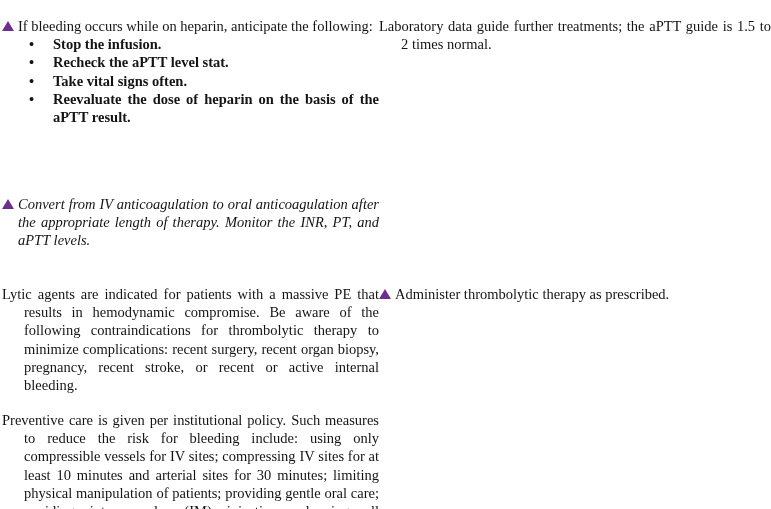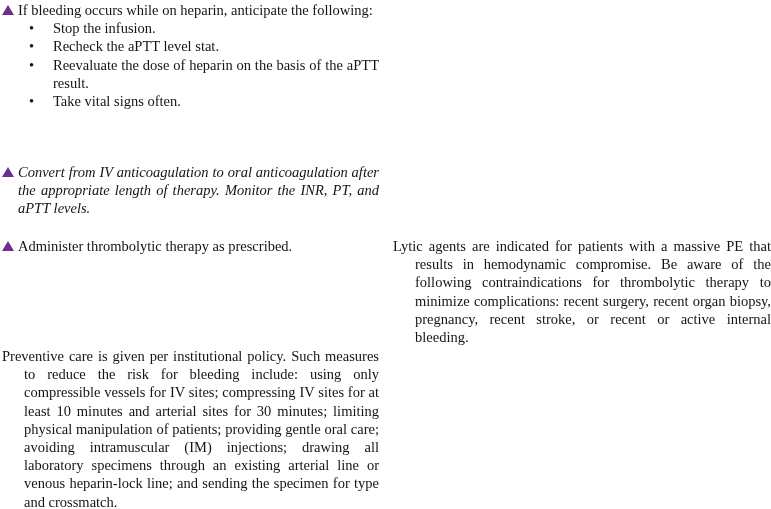--- a/index.html
+++ b/index.html
@@ -14,22 +14,22 @@
     color: #141414;
     font-family: "Liberation Serif", "DejaVu Serif", serif;
     font-size: 14.5px;
     line-height: 18.2px;
     hyphens: auto;
     -webkit-hyphens: auto;
   }
   .row {
     display: grid;
     grid-template-columns: 377px 1fr;
-    column-gap: 14px;
     align-items: start;
+    margin-top: 16px;
   }
   .row.r1 { min-height: 162px; }
   .row.r2 { min-height: 74px; font-style: italic; }
   .row.r3 { min-height: 110px; }
 
   .intervention {
     position: relative;
     padding-left: 16px;
     text-align: justify;
     margin: 0;
@@ -46,20 +46,21 @@
   }
   .sub-list {
     list-style: none;
     margin: 0;
     padding: 0;
   }
   .sub-item {
     position: relative;
     padding-left: 51px;
     text-align: justify;
+    font-weight: bold;
   }
   .sub-item::before {
     content: "\2022";
     position: absolute;
     left: 27px;
     top: 0;
     color: #141414;
   }
   .rationale {
     margin: 0;
@@ -75,44 +76,47 @@
 
   <div class="row r1">
     <div>
       <p class="intervention">
         <span class="tri"></span>
         <span>If bleeding occurs while on heparin, anticipate the following:</span>
       </p>
       <ul class="sub-list">
         <li class="sub-item">Stop the infusion.</li>
         <li class="sub-item">Recheck the aPTT level stat.</li>
+        <li class="sub-item">Take vital signs often.</li>
         <li class="sub-item">Reevaluate the dose of heparin on the basis of the aPTT result.</li>
-        <li class="sub-item">Take vital signs often.</li>
       </ul>
+    </div>
+    <div>
+      <p class="rationale">Laboratory data guide further treatments; the aPTT guide is 1.5 to 2 times normal.</p>
     </div>
   </div>
 
   <div class="row r2">
     <div>
       <p class="intervention">
         <span class="tri"></span>
         <span>Convert from IV anticoagulation to oral anticoagulation after the appropriate length of therapy. Monitor the INR, PT, and aPTT levels.</span>
       </p>
     </div>
   </div>
 
   <div class="row r3">
     <div>
+      <p class="rationale">Lytic agents are indicated for patients with a massive PE that results in hemodynamic compromise. Be aware of the following contraindications for thrombolytic therapy to minimize complications: recent surgery, recent organ biopsy, pregnancy, recent stroke, or recent or active internal bleeding.</p>
+    </div>
+    <div>
       <p class="intervention">
         <span class="tri"></span>
         <span>Administer thrombolytic therapy as prescribed.</span>
       </p>
-    </div>
-    <div>
-      <p class="rationale">Lytic agents are indicated for patients with a massive PE that results in hemodynamic compromise. Be aware of the following contraindications for thrombolytic therapy to minimize complications: recent surgery, recent organ biopsy, pregnancy, recent stroke, or recent or active internal bleeding.</p>
     </div>
   </div>
 
   <div class="row r4">
     <div>
       <p class="rationale">Preventive care is given per institutional policy. Such measures to reduce the risk for bleeding include: using only compressible vessels for IV sites; compressing IV sites for at least 10 minutes and arterial sites for 30 minutes; limiting physical manipulation of patients; providing gentle oral care; avoiding intramuscular (IM) injections; drawing all laboratory specimens through an existing arterial line or venous heparin-lock line; and sending the specimen for type and crossmatch.</p>
     </div>
   </div>
 
 </div>

